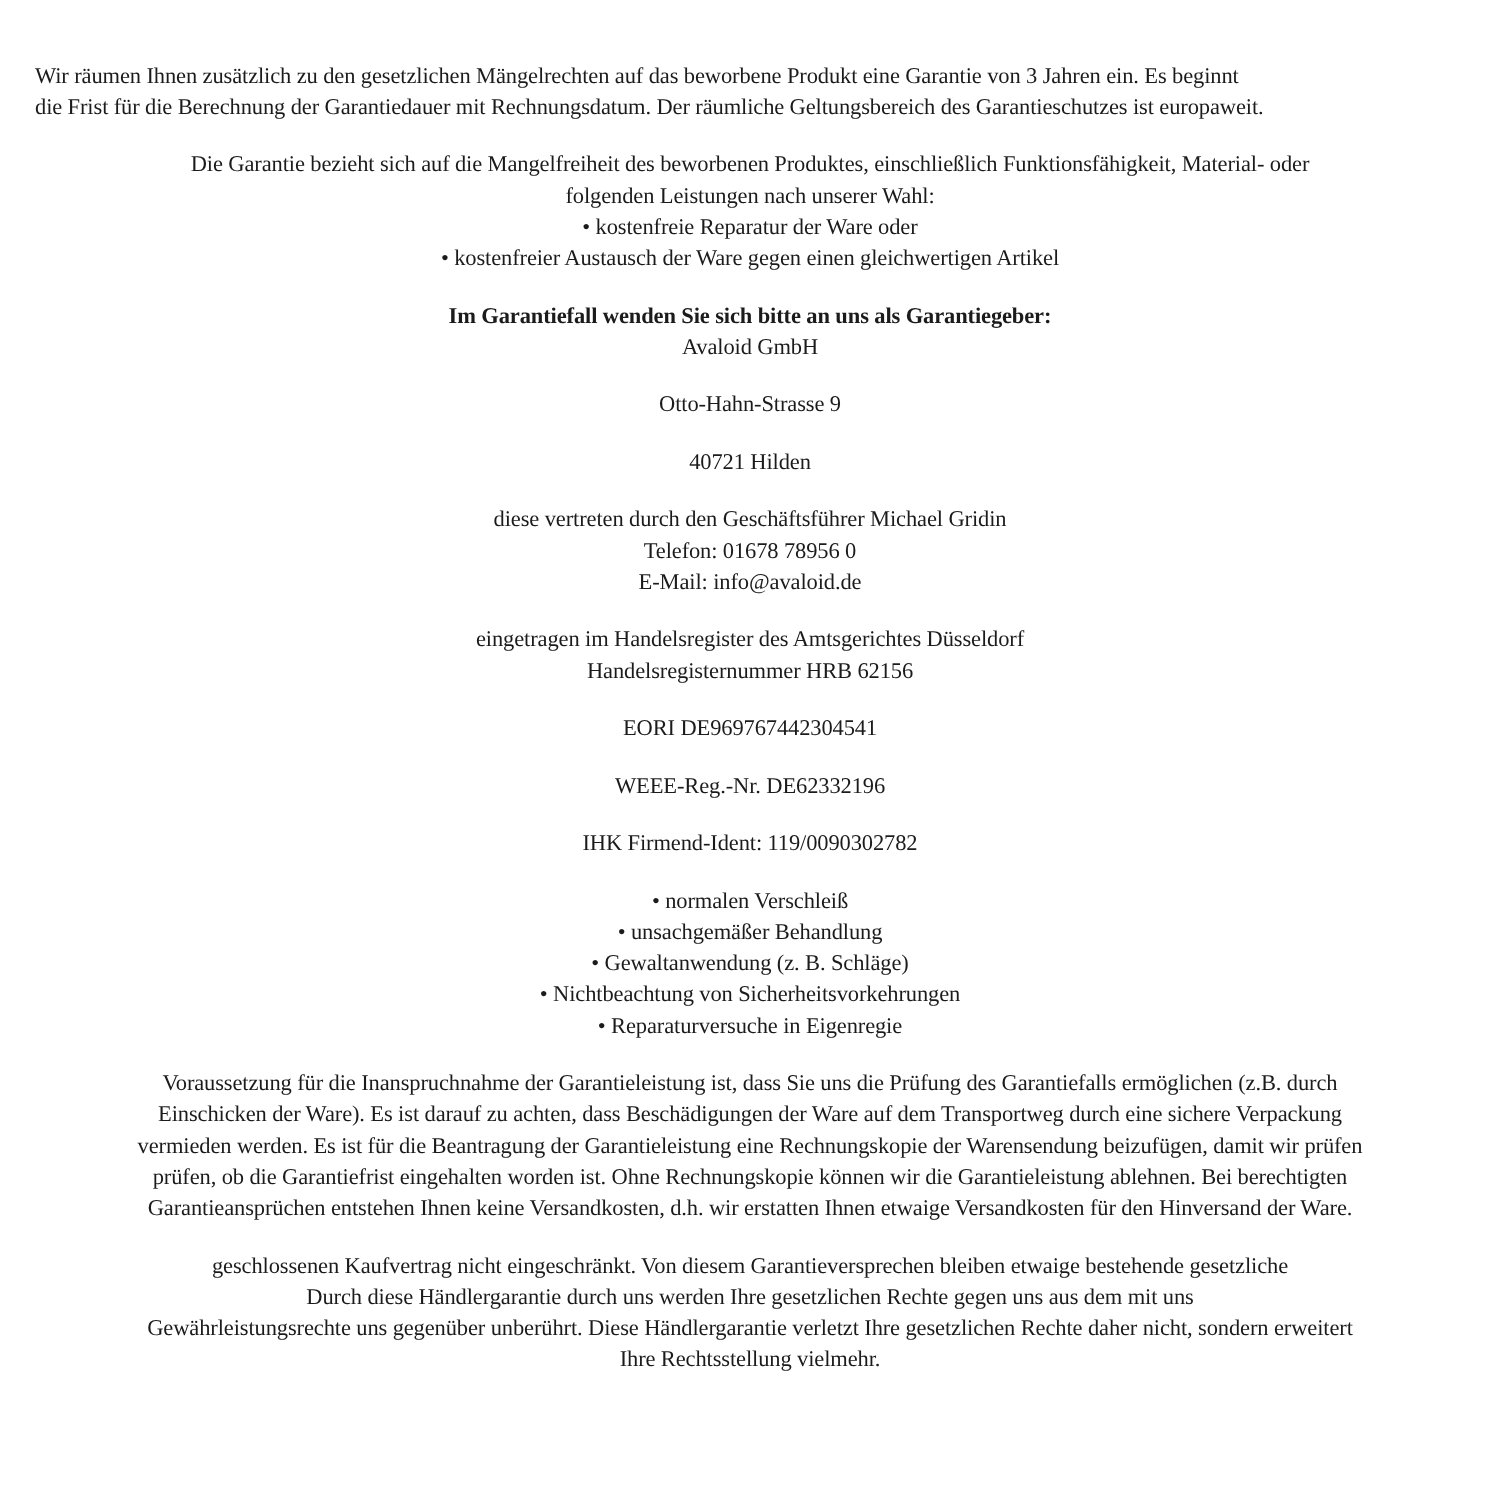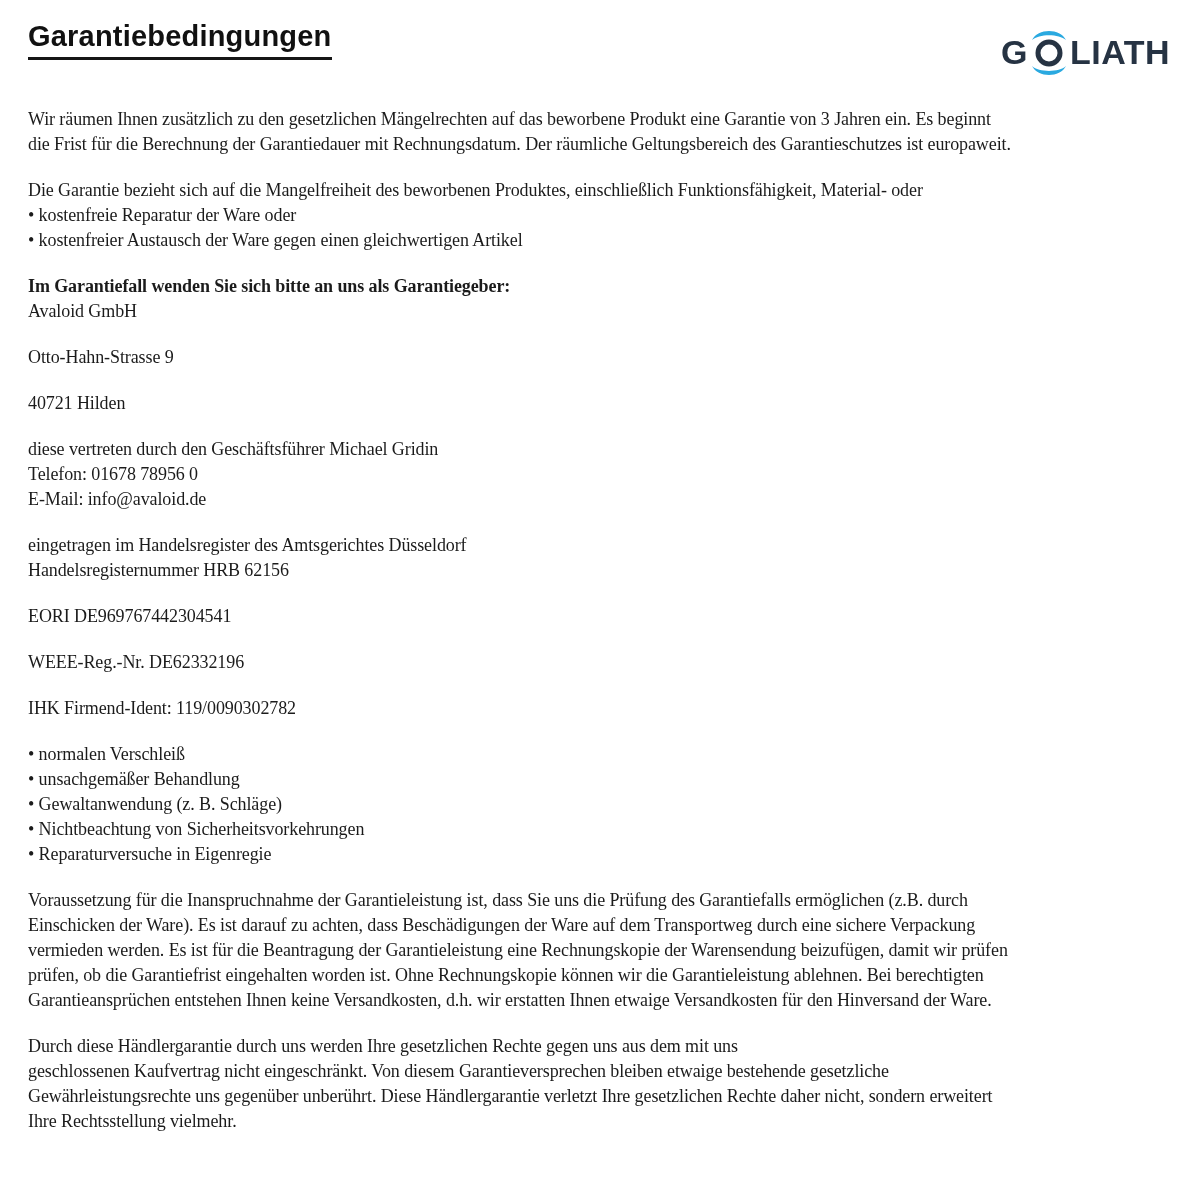--- a/index.html
+++ b/index.html
@@ -22,53 +22,41 @@
   .logo { display: flex; align-items: center; margin-top: 4px; margin-right: 2px; }
   .logo-text {
     font-size: 34px; font-weight: bold;
     color: var(--logo-navy, #263343);
     letter-spacing: 0.5px; line-height: 34px;
   }
   .logo-o { margin: 3px 1px 0 1px; display: block; }
 
   
   main { margin-top: 28px; }
-  .block + .block { margin-top: 21px; }
+  .block + .block { margin-top: 21px; text-align: center; }
   .line {
     font-size: 18px; line-height: 25px;
     letter-spacing: -0.1px; white-space: nowrap; font-family: Liberation Serif, serif;
   }
   .line.bold { font-weight: bold; }
 </style>
 </head>
 <body>
 
 <div class="page">
-  <div class="header">
-    <span class="title">Garantiebedingungen</span>
-
-    <div class="logo">
-      <span class="logo-text">G</span>
-      <svg class="logo-o" width="40" height="52" viewBox="0 0 40 52" aria-hidden="true">
-        <path d="M3,13 C9,1 31,1 37,13 C30,6.5 10,6.5 3,13 Z" fill="var(--logo-blue, #2aa9e0)"></path>
-        <path d="M3,39 C9,51 31,51 37,39 C30,45.5 10,45.5 3,39 Z" fill="var(--logo-blue, #2aa9e0)"></path>
-        <circle cx="20" cy="26" r="11" fill="none" stroke="var(--logo-navy, #263343)" stroke-width="5"></circle>
-      </svg>
-      <span class="logo-text">LIATH</span>
-    </div>
-  </div>
 
   <main>
 
   <div class="block">
         <div class="line">Wir räumen Ihnen zusätzlich zu den gesetzlichen Mängelrechten auf das beworbene Produkt eine Garantie von 3 Jahren ein. Es beginnt</div>
         <div class="line">die Frist für die Berechnung der Garantiedauer mit Rechnungsdatum. Der räumliche Geltungsbereich des Garantieschutzes ist europaweit.</div>
       </div>
       <div class="block">
         <div class="line">Die Garantie bezieht sich auf die Mangelfreiheit des beworbenen Produktes, einschließlich Funktionsfähigkeit, Material- oder</div>
+        <div class="line">folgenden Leistungen nach unserer Wahl:</div>
         <div class="line">• kostenfreie Reparatur der Ware oder</div>
         <div class="line">• kostenfreier Austausch der Ware gegen einen gleichwertigen Artikel</div>
       </div>
       <div class="block">
         <div class="line bold">Im Garantiefall wenden Sie sich bitte an uns als Garantiegeber:</div>
         <div class="line">Avaloid GmbH</div>
       </div>
       <div class="block">
         <div class="line">Otto-Hahn-Strasse 9</div>
       </div>
@@ -101,19 +89,19 @@
         <div class="line">• Reparaturversuche in Eigenregie</div>
       </div>
       <div class="block">
         <div class="line">Voraussetzung für die Inanspruchnahme der Garantieleistung ist, dass Sie uns die Prüfung des Garantiefalls ermöglichen (z.B. durch</div>
         <div class="line">Einschicken der Ware). Es ist darauf zu achten, dass Beschädigungen der Ware auf dem Transportweg durch eine sichere Verpackung</div>
         <div class="line">vermieden werden. Es ist für die Beantragung der Garantieleistung eine Rechnungskopie der Warensendung beizufügen, damit wir prüfen</div>
         <div class="line">prüfen, ob die Garantiefrist eingehalten worden ist. Ohne Rechnungskopie können wir die Garantieleistung ablehnen. Bei berechtigten</div>
         <div class="line">Garantieansprüchen entstehen Ihnen keine Versandkosten, d.h. wir erstatten Ihnen etwaige Versandkosten für den Hinversand der Ware.</div>
       </div>
       <div class="block">
+        <div class="line">geschlossenen Kaufvertrag nicht eingeschränkt. Von diesem Garantieversprechen bleiben etwaige bestehende gesetzliche</div>
         <div class="line">Durch diese Händlergarantie durch uns werden Ihre gesetzlichen Rechte gegen uns aus dem mit uns</div>
-        <div class="line">geschlossenen Kaufvertrag nicht eingeschränkt. Von diesem Garantieversprechen bleiben etwaige bestehende gesetzliche</div>
         <div class="line">Gewährleistungsrechte uns gegenüber unberührt. Diese Händlergarantie verletzt Ihre gesetzlichen Rechte daher nicht, sondern erweitert</div>
         <div class="line">Ihre Rechtsstellung vielmehr.</div>
       </div>
     </main>
 </div>
 
 </body></html>

